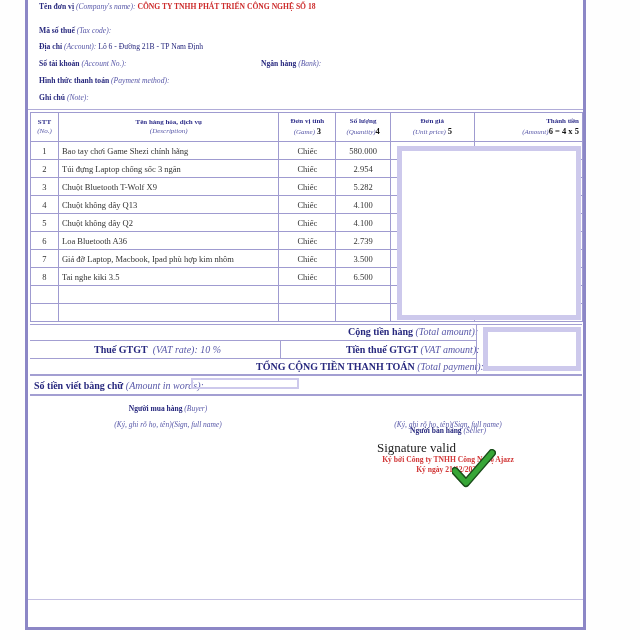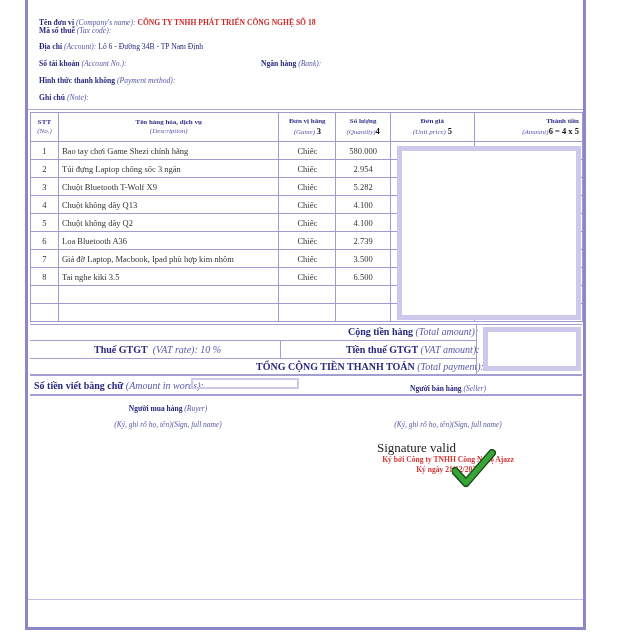--- a/index.html
+++ b/index.html
@@ -24,44 +24,44 @@
   .sig{position:absolute;font-size:7.5px;color:#27287e;text-align:center;white-space:nowrap;}
   .sig i{color:#5858a8;}
   .valid{position:absolute;left:349px;top:446px;font-size:13px;color:#222;}
   .signer{position:absolute;left:320px;top:461px;width:200px;text-align:center;font-size:7.6px;color:#d23838;font-weight:bold;line-height:10px;}
 </style>
 </head>
 <body>
 
 <div class="page">
 
-  <div class="hdr" style="top:24px">
+  <div class="hdr" style="top:8px">
     <b>Tên đơn vị</b>
     <i>(Company's name):</i>
     <span class="red">CÔNG TY TNHH PHÁT TRIỂN CÔNG NGHỆ SỐ 18</span>
   </div>
   <div class="hdr" style="top:32px">
     <b>Mã số thuế</b>
     <i>(Tax code):</i>
   </div>
   <div class="hdr" style="top:48px">
     <b>Địa chỉ</b>
     <i>(Account):</i>
-    <span>Lô 6 - Đường 34B - TP Nam Định</span>
+    <span>Lô 6 - Đường 21B - TP Nam Định</span>
   </div>
   <div class="hdr" style="top:65px">
     <b>Số tài khoản</b>
     <i>(Account No.):</i>
   </div>
   <div class="hdr" style="top:65px;left:233px">
     <b>Ngân hàng</b>
     <i>(Bank):</i>
   </div>
   <div class="hdr" style="top:82px">
-    <b>Hình thức thanh không</b>
+    <b>Hình thức thanh toán</b>
     <i>(Payment method):</i>
   </div>
   <div class="hdr" style="top:99px">
     <b>Ghi chú</b>
     <i>(Note):</i>
   </div>
   <div class="hsep" style="top:115px"></div>
 
   <table class="items">
     <colgroup>
@@ -69,21 +69,21 @@
         <col style="width:222px">
         <col style="width:57px">
         <col style="width:55px">
         <col style="width:84px">
         <col style="width:109px">
     </colgroup>
     <thead>
       <tr>
         <th><span>STT</span><br><i>(No.)</i></th>
         <th><span>Tên hàng hóa, dịch vụ</span><br><i>(Description)</i></th>
-        <th><span>Đơn vị hãng</span><br><i>(Game)</i> <span class="num">3</span></th>
+        <th><span>Đơn vị tính</span><br><i>(Game)</i> <span class="num">3</span></th>
         <th><span>Số lượng</span><br><i>(Quantity)</i><span class="num">4</span></th>
         <th><span>Đơn giá</span><br><i>(Unit price)</i> <span class="num">5</span></th>
         <th style="text-align:right"><span style="display:block;text-align:right">Thành tiền</span><i>(Amount)</i><span class="num">6 = 4 x 5</span></th>
       </tr>
     </thead>
     <tbody>
       <tr>
           <td class="c">1</td>
           <td>Bao tay chơi Game Shezi chính hãng</td>
           <td class="c">Chiếc</td>
@@ -192,21 +192,21 @@
   </div>
   <div style="position:absolute;left:163px;top:384px;width:108px;height:11px;border:2px solid #cdc9ec;box-sizing:border-box"></div>
   <div class="line" style="left:2px;top:400px;width:552px;height:2px"></div>
 
   <div class="sig" style="left:50px;top:410px;width:180px">
     <b>Người mua hàng</b> <i>(Buyer)</i>
   </div>
   <div class="sig" style="left:50px;top:426px;width:180px">
     <i>(Ký, ghi rõ họ, tên)(Sign, full name)</i>
   </div>
-  <div class="sig" style="left:330px;top:390px;width:180px">
+  <div class="sig" style="left:330px;top:432px;width:180px">
     <b>Người bán hàng</b> <i>(Seller)</i>
   </div>
   <div class="sig" style="left:330px;top:426px;width:180px">
     <i>(Ký, ghi rõ họ, tên)(Sign, full name)</i>
   </div>
   <div class="valid">Signature valid</div>
   <div class="signer">
     <div>Ký bởi Công ty TNHH Công Nghệ Ajazz</div>
     <div>Ký ngày 21/12/2021</div>
   </div>

